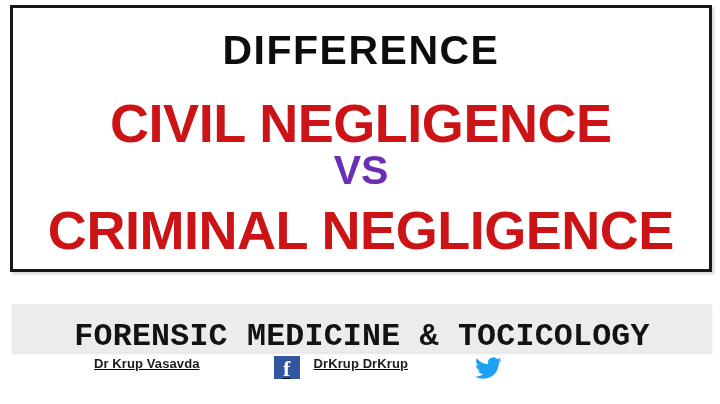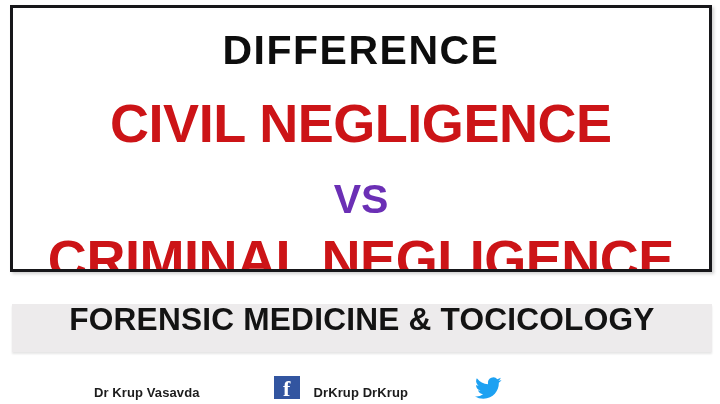--- a/index.html
+++ b/index.html
@@ -56,40 +56,41 @@
   #line-civil {
     margin-top: 26px;
   }
 
   #line-vs {
     font-size: 41px;
     font-weight: bold;
     color: #6b2fb5;
     letter-spacing: 0px;
     line-height: 1;
-    margin-top: 29px;
+    margin-top: 0;
     white-space: nowrap;
   }
 
   #line-criminal {
     margin-top: 13px;
   }
 
   
   #channel-banner {
     position: absolute;
     left: 12px;
     top: 304px;
     width: 700px;
     height: 48px;
     background: #edebec;
     box-shadow: 0 2px 2px rgba(0,0,0,0.10);
     display: flex;
-    align-items: flex-start;
+    align-items: flex-end;
     justify-content: center;
+    font-family: Liberation Mono, monospace;
   }
   #channel-banner-text {
     font-size: 31px;
     font-weight: bold;
     color: #131313;
     letter-spacing: 0.2px;
     line-height: 1;
     white-space: nowrap;
     transform: scaleX(1.02);
   }
@@ -99,22 +100,23 @@
     position: absolute;
     left: 12px;
     top: 356px;
     width: 700px;
     height: 44px;
     display: flex;
     align-items: center;
   }
   .social-item {
     display: flex;
-    align-items: flex-end;
+    align-items: flex-start;
     height: 100%;
+    text-decoration: underline;
   }
   #social-instagram { margin-left: 42px; }
   #social-facebook  { margin-left: 74px; }
   #social-twitter   { margin-left: 66px; }
 
   .social-handle {
     font-size: 13px;
     font-weight: bold;
     color: #1c1c1c;
     white-space: nowrap;

